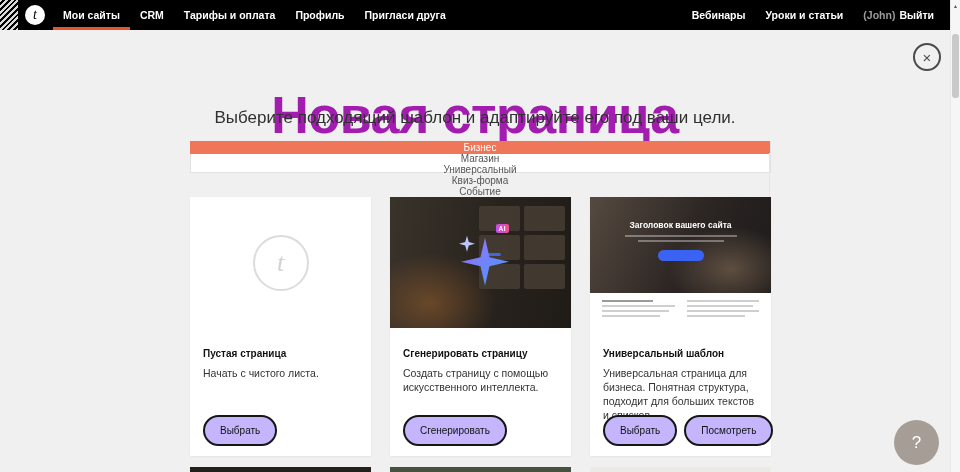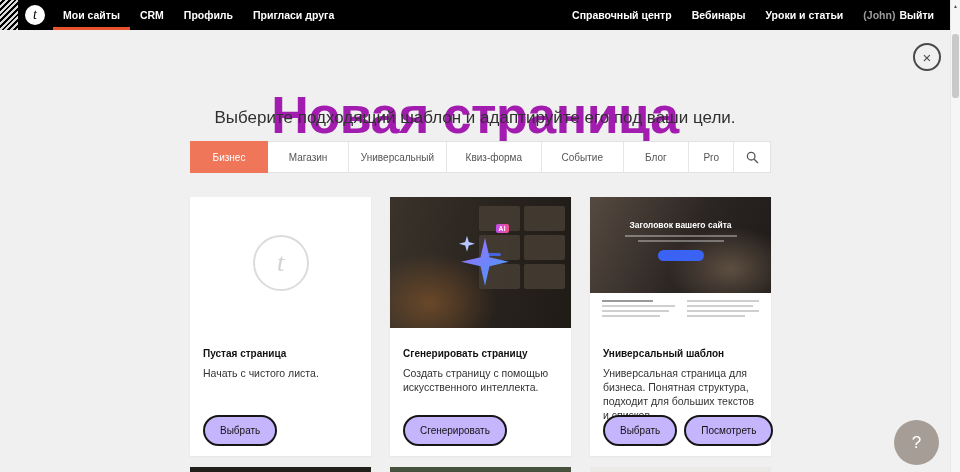--- a/index.html
+++ b/index.html
@@ -44,21 +44,21 @@
   }
   .close-btn{
     position:absolute;left:913px;top:43px;width:28px;height:28px;
     border-radius:50%;border:2px solid #4a4a4a;background:transparent;
     color:#4a4a4a;font-size:15px;line-height:1;display:flex;align-items:center;
     justify-content:center;cursor:pointer;padding:0;box-sizing:border-box;
   }
   
   .tabs{
     position:absolute;top:141px;left:190px;width:581px;height:32px;
-    display:flex;background:#fff;border:1px solid #e2e2e2;box-sizing:border-box;
+    display:flex;background:#fff;border:1px solid #e2e2e2;box-sizing:border-box;flex-direction:column;
   }
   .tab{
     display:flex;align-items:center;justify-content:center;
     border-right:1px solid #e6e6e6;font-size:10px;color:#555;cursor:pointer;
     box-sizing:border-box;
   }
   .tab:last-child{border-right:none;}
   .tab.active{
     background:#f0765a;color:#fff;border-right:none;
     margin:-1px 0 -1px -1px;padding:1px 0;
@@ -154,25 +154,25 @@
 <body>
 
 <header class="navbar">
   <div class="logo-pattern"></div>
   <div class="logo-circle">
     <span>t</span>
   </div>
   <nav class="nav-left">
     <a class="nav-item active">Мои сайты</a>
     <a class="nav-item">CRM</a>
+    <a class="nav-item">Тарифы и оплата</a>
     <a class="nav-item">Профиль</a>
     <a class="nav-item">Пригласи друга</a>
   </nav>
   <nav class="nav-right">
-    <a class="nav-item">Справочный центр</a>
     <a class="nav-item">Вебинары</a>
     <a class="nav-item">Уроки и статьи</a>
     <a class="nav-item">
       <span class="user-name">(John)</span>
       <span>Выйти</span>
     </a>
   </nav>
 </header>
 
 <h1 class="page-title">Новая страница</h1>

